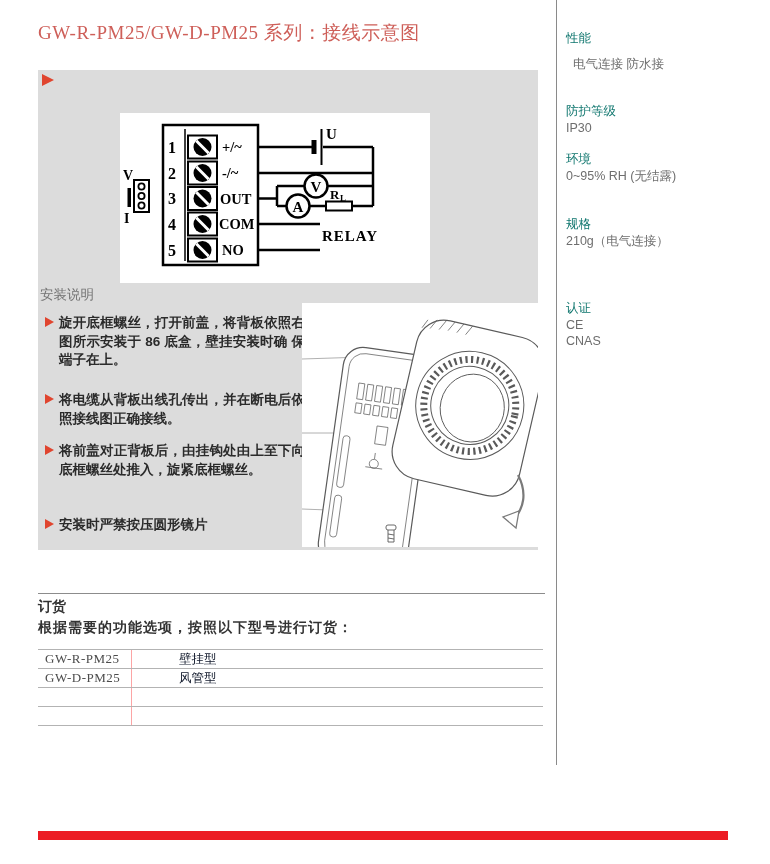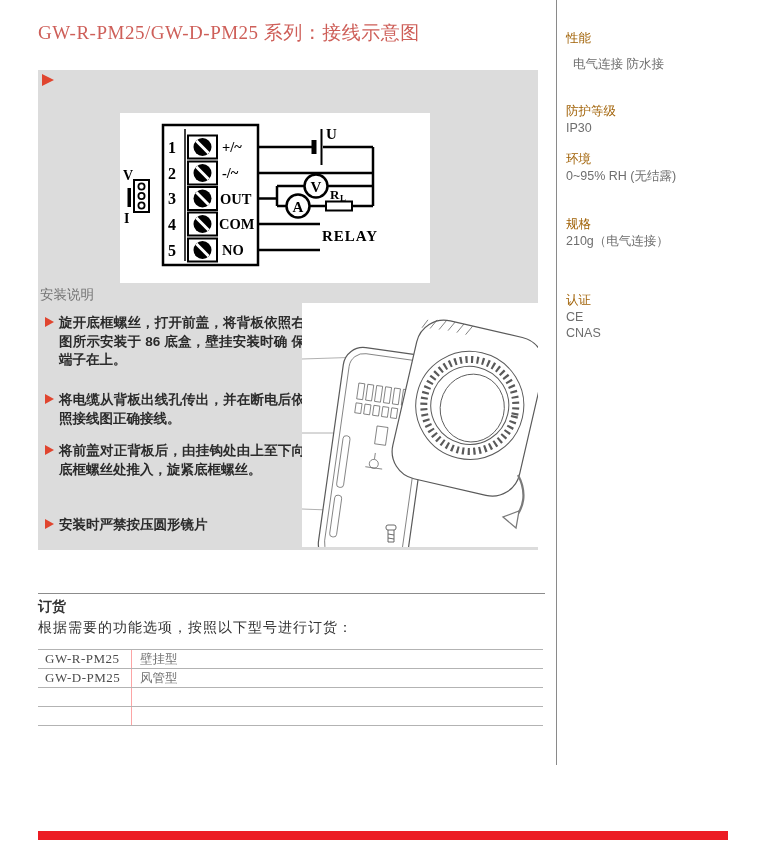--- a/index.html
+++ b/index.html
@@ -6,44 +6,44 @@
   .page{position:relative;width:770px;height:864px;background:#fff;overflow:hidden;
         font-family:"Liberation Sans",sans-serif;}
   
   .title{position:absolute;left:38px;top:20px;font-family:"Liberation Serif",serif;
          font-size:19px;color:#ce5f59;letter-spacing:.5px;white-space:nowrap;}
   
   .vline{position:absolute;left:556px;top:0;width:1px;height:765px;background:#8a8a8a;}
   
   .sidebar{position:absolute;left:566px;top:0;width:182px;}
   .side-sec{position:absolute;left:0;width:182px;}
-  .side-label{font-size:12.5px;color:#a16207;line-height:17px;}
+  .side-label{font-size:12.5px;color:#0f766e;line-height:17px;}
   .side-line{font-size:12.5px;color:#6e6e6e;line-height:16px;}
   .side-line.pad{margin-top:9px;padding-left:7px;}
   
   .panel{position:absolute;left:38px;top:70px;width:500px;height:480px;background:#dcdcdc;}
   .tri{width:0;height:0;border-left:12px solid #e0452f;border-top:6px solid transparent;
        border-bottom:6px solid transparent;display:inline-block;}
   .panel-tri{position:absolute;left:4px;top:4px;}
   .diagbox{position:absolute;left:82px;top:43px;width:310px;height:170px;background:#fff;}
   .illusbox{position:absolute;left:264px;top:233px;width:236px;height:244px;background:#fff;}
   .install-h{position:absolute;left:2px;top:216px;font-size:13.5px;color:#737373;}
   .step{position:absolute;left:7px;width:262px;}
   .step .tri{position:absolute;left:0;top:3px;border-left-width:9px;border-top-width:5.5px;border-bottom-width:5.5px;}
   .step-text{display:block;margin-left:14px;width:246px;font-size:13.5px;font-weight:bold;
              color:#2b2b2b;line-height:18.5px;text-align:justify;}
   
   .hline{position:absolute;left:38px;top:593px;width:507px;height:1px;background:#8c8c8c;}
   .order-h{position:absolute;left:38px;top:598px;font-size:14px;font-weight:bold;color:#333;}
-  .order-intro{position:absolute;left:38px;top:619px;font-size:14px;font-weight:normal;color:#333;letter-spacing:1px;}
+  .order-intro{position:absolute;left:38px;top:619px;font-size:14px;font-weight:bold;color:#333;letter-spacing:1px;}
   .otable{position:absolute;left:38px;top:649px;width:505px;border-bottom:1px solid #b3b3b3;}
   .otr{display:flex;border-top:1px solid #b3b3b3;height:18px;}
   .otd1{width:86px;border-right:1px solid #fca5a5;padding-left:7px;
         font-family:"Liberation Serif",serif;font-size:13px;color:#4c4c4c;line-height:18px;letter-spacing:.5px;}
-  .otd2{padding-left:8px;font-size:12.5px;color:#737373;line-height:18px;}
+  .otd2{padding-left:8px;font-size:12.5px;color:#0f172a;line-height:18px;margin-left:39px;}
   
   .redbar{position:absolute;left:38px;top:831px;width:690px;height:9px;background:#ec1c24;}
   
   .dserif{font-family:"Liberation Serif",serif;font-weight:bold;fill:#000;}
 </style>
 </head>
 <body>
 
 <div class="page">
 
@@ -61,21 +61,21 @@
       <div class="side-line">IP30</div>
     </div>
     <div class="side-sec" style="top:151px">
       <div class="side-label">环境</div>
       <div class="side-line">0~95% RH (无结露)</div>
     </div>
     <div class="side-sec" style="top:216px">
       <div class="side-label">规格</div>
       <div class="side-line">210g（电气连接）</div>
     </div>
-    <div class="side-sec" style="top:292px">
+    <div class="side-sec" style="top:300px">
       <div class="side-label">认证</div>
       <div class="side-line">CE</div>
       <div class="side-line">CNAS</div>
     </div>
   </div>
 
   <div class="panel">
     <span class="tri panel-tri"></span>
 
     <div class="diagbox">

